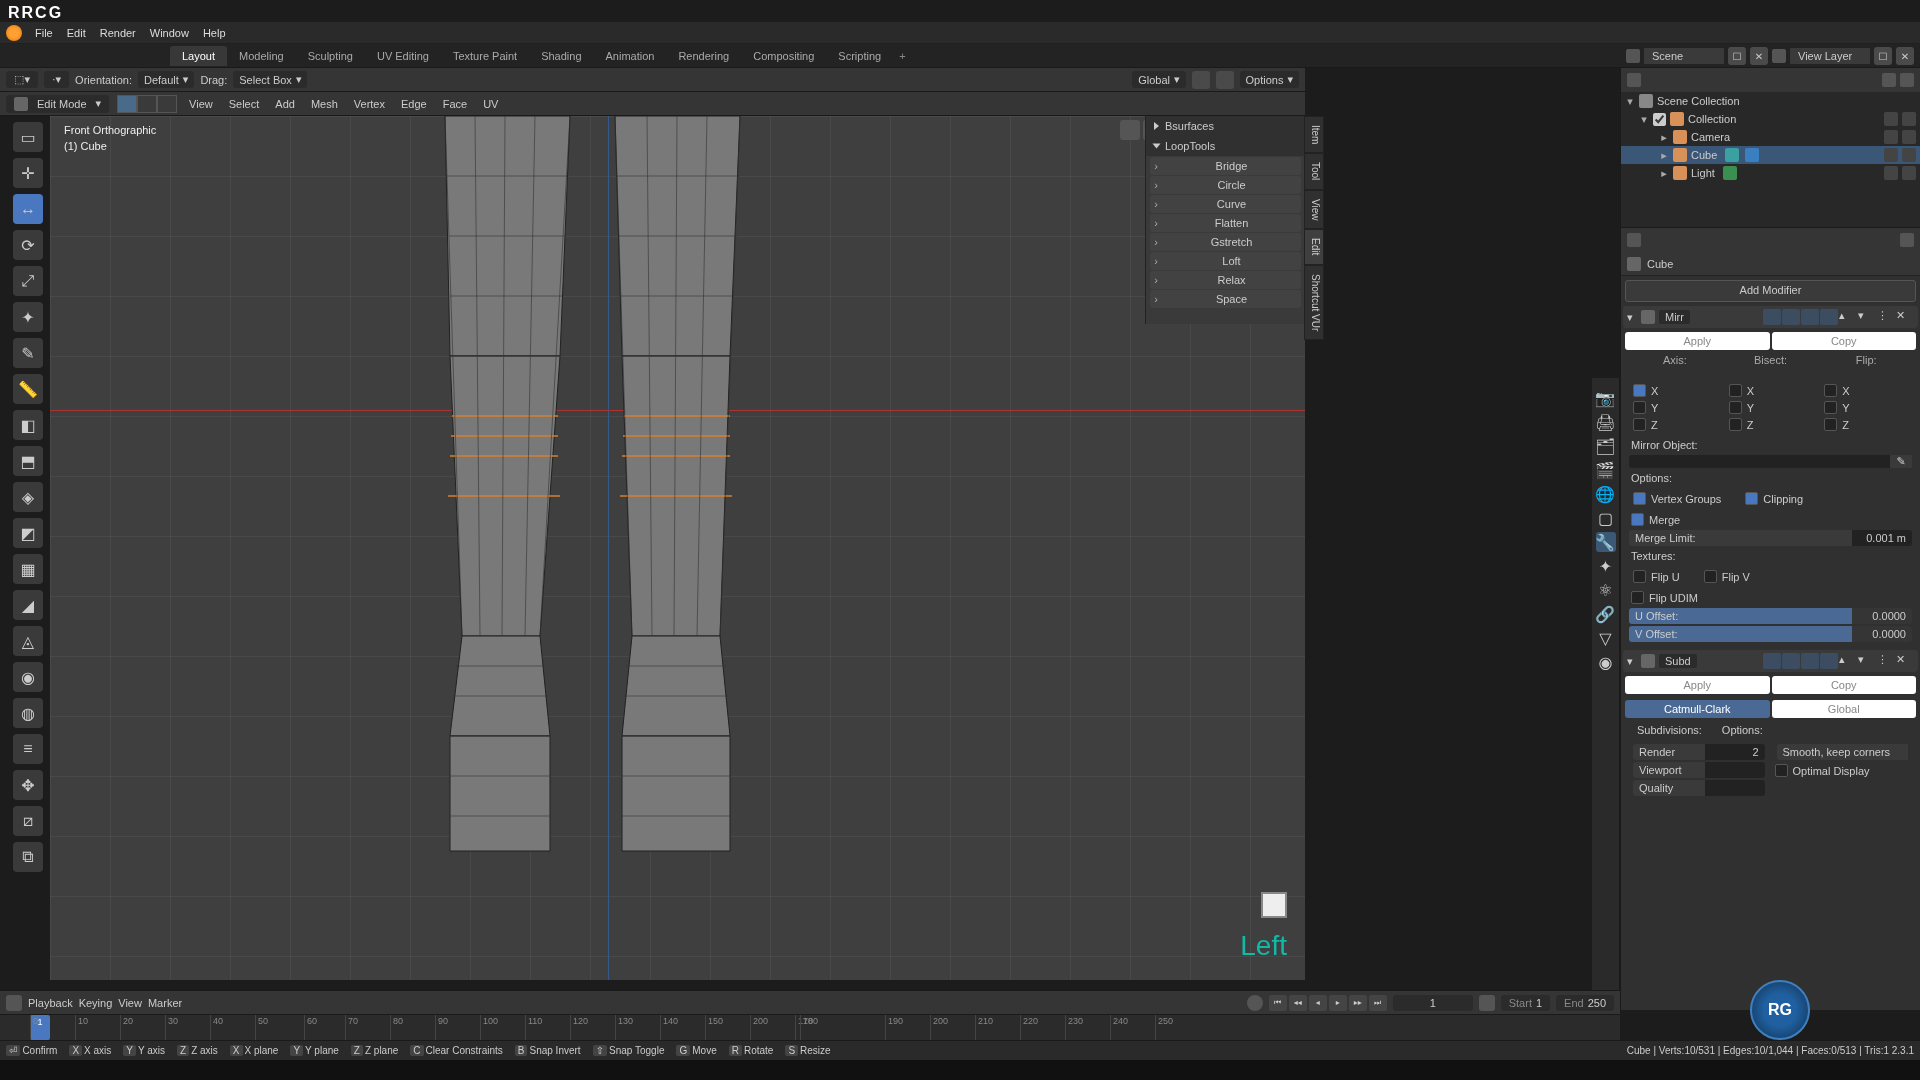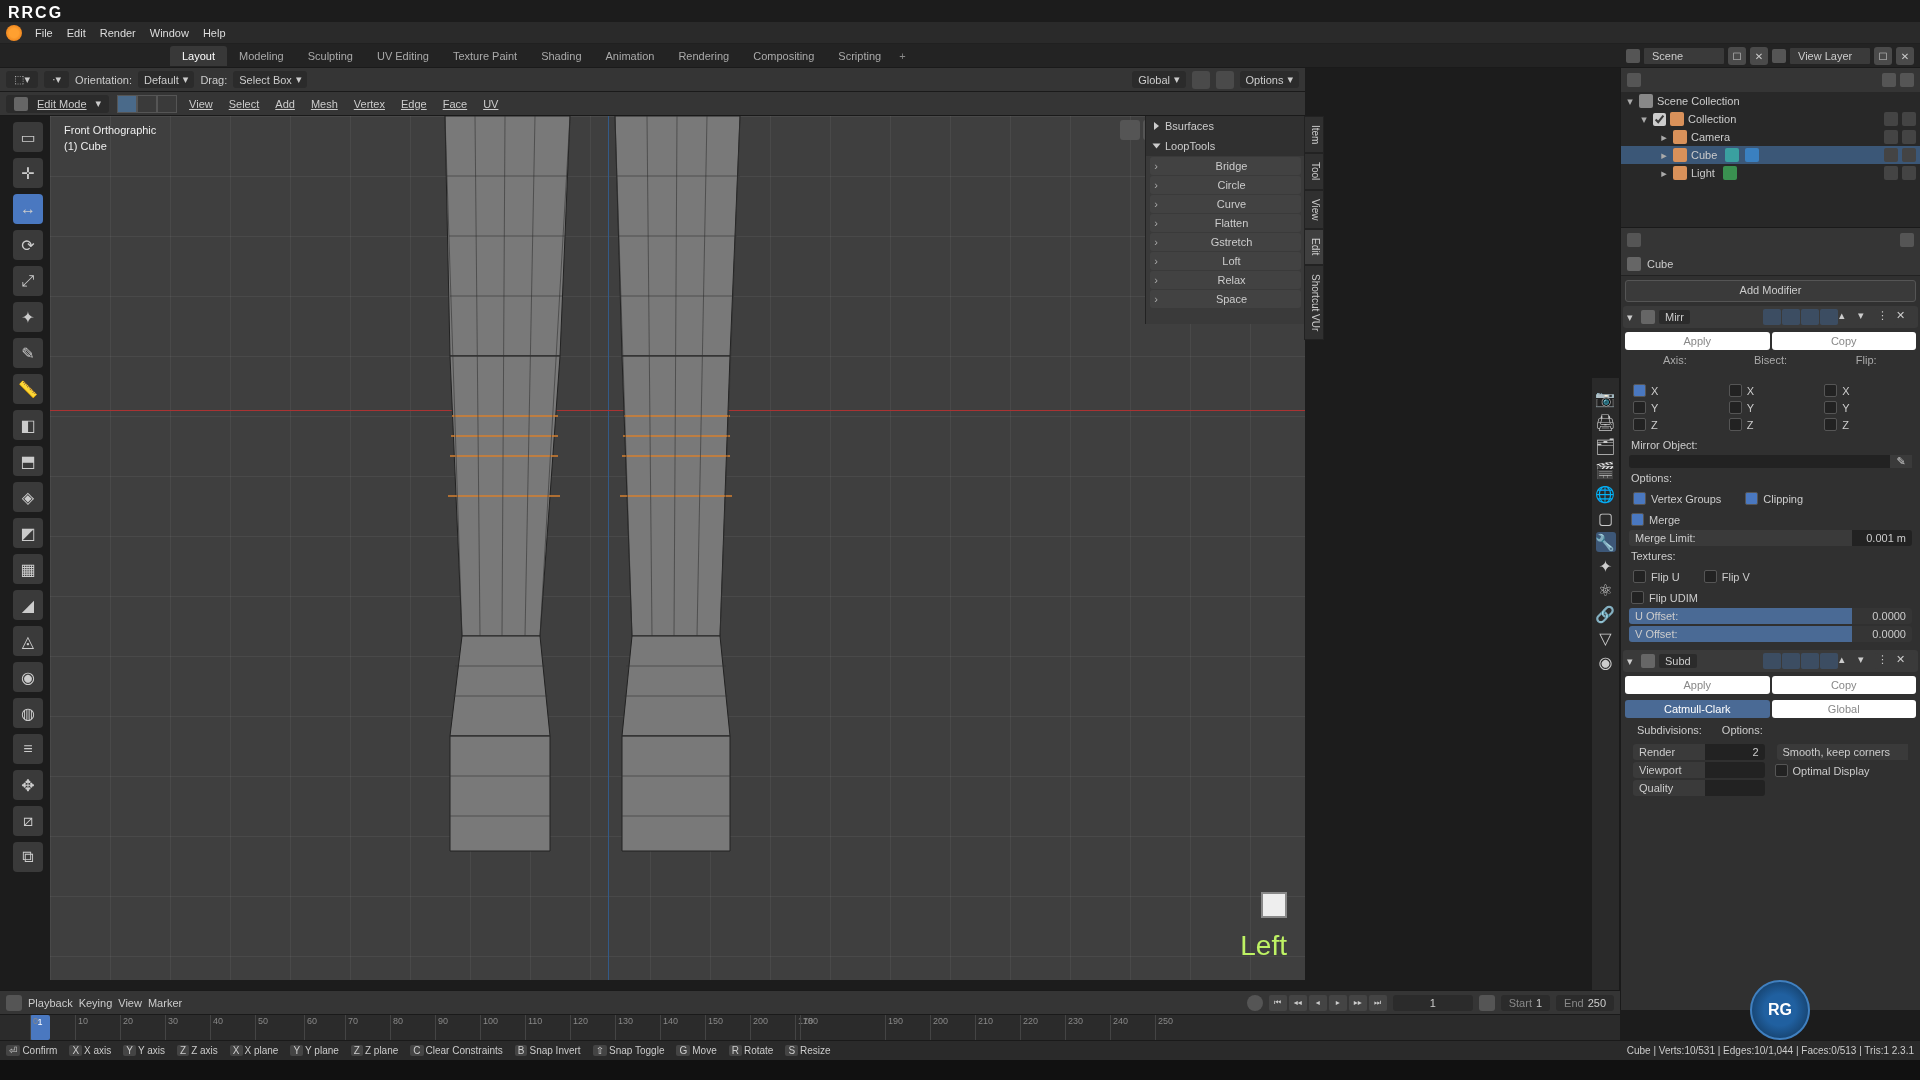--- a/index.html
+++ b/index.html
@@ -23,28 +23,28 @@
 .hbar .sep { flex: 1; }
 .hbar .btn2 { width: 18px; height: 18px; background: #4a4a4a; border-radius: 3px; }
 .hbar .drop { background: #2b2b2b; padding: 2px 6px; border-radius: 3px; display: flex; gap: 4px; align-items: center;}
 
 .editbar { position: absolute; top: 92px; left: 0; right: 615px; height: 24px; background: #353535; display: flex; align-items: center; padding: 0 6px; font-size: 11px; gap: 8px; border-bottom: 1px solid #1a1a1a;}
 .editbar .icon { width:14px; height:14px; background:#666; border-radius:2px;}
 .editbar .modechip { background:#2b2b2b; padding:2px 8px; border-radius:3px; display:flex; align-items:center; gap:5px;}
 .editbar .selmodes { display:flex;}
 .editbar .selmodes div { width:20px; height:18px; background:#3a3a3a; border:1px solid #555;}
 .editbar .selmodes div.active { background:#4a6a8a;}
-.editbar span { padding: 0 4px; color: #ccc; text-decoration: underline; }
+.editbar span { padding: 0 4px; color: #ccc; }
 
 .viewport { position: absolute; top: 116px; left: 50px; right: 615px; bottom: 100px; background: #3f3f3f; overflow: hidden; }
 .viewport .grid { position:absolute; inset:0; background-image: linear-gradient(rgba(255,255,255,0.05) 1px, transparent 1px), linear-gradient(90deg, rgba(255,255,255,0.05) 1px, transparent 1px); background-size: 60px 60px; }
 .viewport .redaxis { position:absolute; left:0; right:0; top:34%; height:1px; background:#a33; }
 .viewport .blueaxis { position:absolute; top:0; bottom:0; left:44.5%; width:1px; background:#335a88; }
 .viewport .viewlabel { position:absolute; top:6px; left:14px; font-size:11px; color:#eee; line-height:16px;}
-.viewport .leftlabel { position:absolute; right:18px; bottom:18px; font-size:28px; color:#bef264; font-weight:400;}
+.viewport .leftlabel { position:absolute; right:18px; bottom:18px; font-size:28px; color:#14b8a6; font-weight:400;}
 .viewport .axiscube { position:absolute; right:18px; bottom:62px; width:26px; height:26px; background:#eee; border:2px solid #888;}
 .viewport .roverlay { position:absolute; top:4px; right:4px; display:flex; gap:3px;}
 .viewport .roverlay div { width:20px; height:20px; background:#555; border-radius:3px;}
 
 .toolbar-left { position: absolute; top: 116px; left: 7px; bottom: 100px; width: 42px; background:transparent; display:flex; flex-direction:column; gap:6px; padding-top:6px; align-items:center;}
 .toolbar-left .tbtn { width:30px; height:30px; background:#3a3a3a; border-radius:4px; display:flex; align-items:center; justify-content:center;}
 .toolbar-left .tbtn.active { background:#4a78c0;}
 
 .npanel { position:absolute; top:116px; right:615px; width:160px; background:#3a3a3a; font-size:11px; border-left:1px solid #222;}
 .npanel .hdr { display:flex; padding:4px 8px; background:#303030; align-items:center; gap:6px;}

